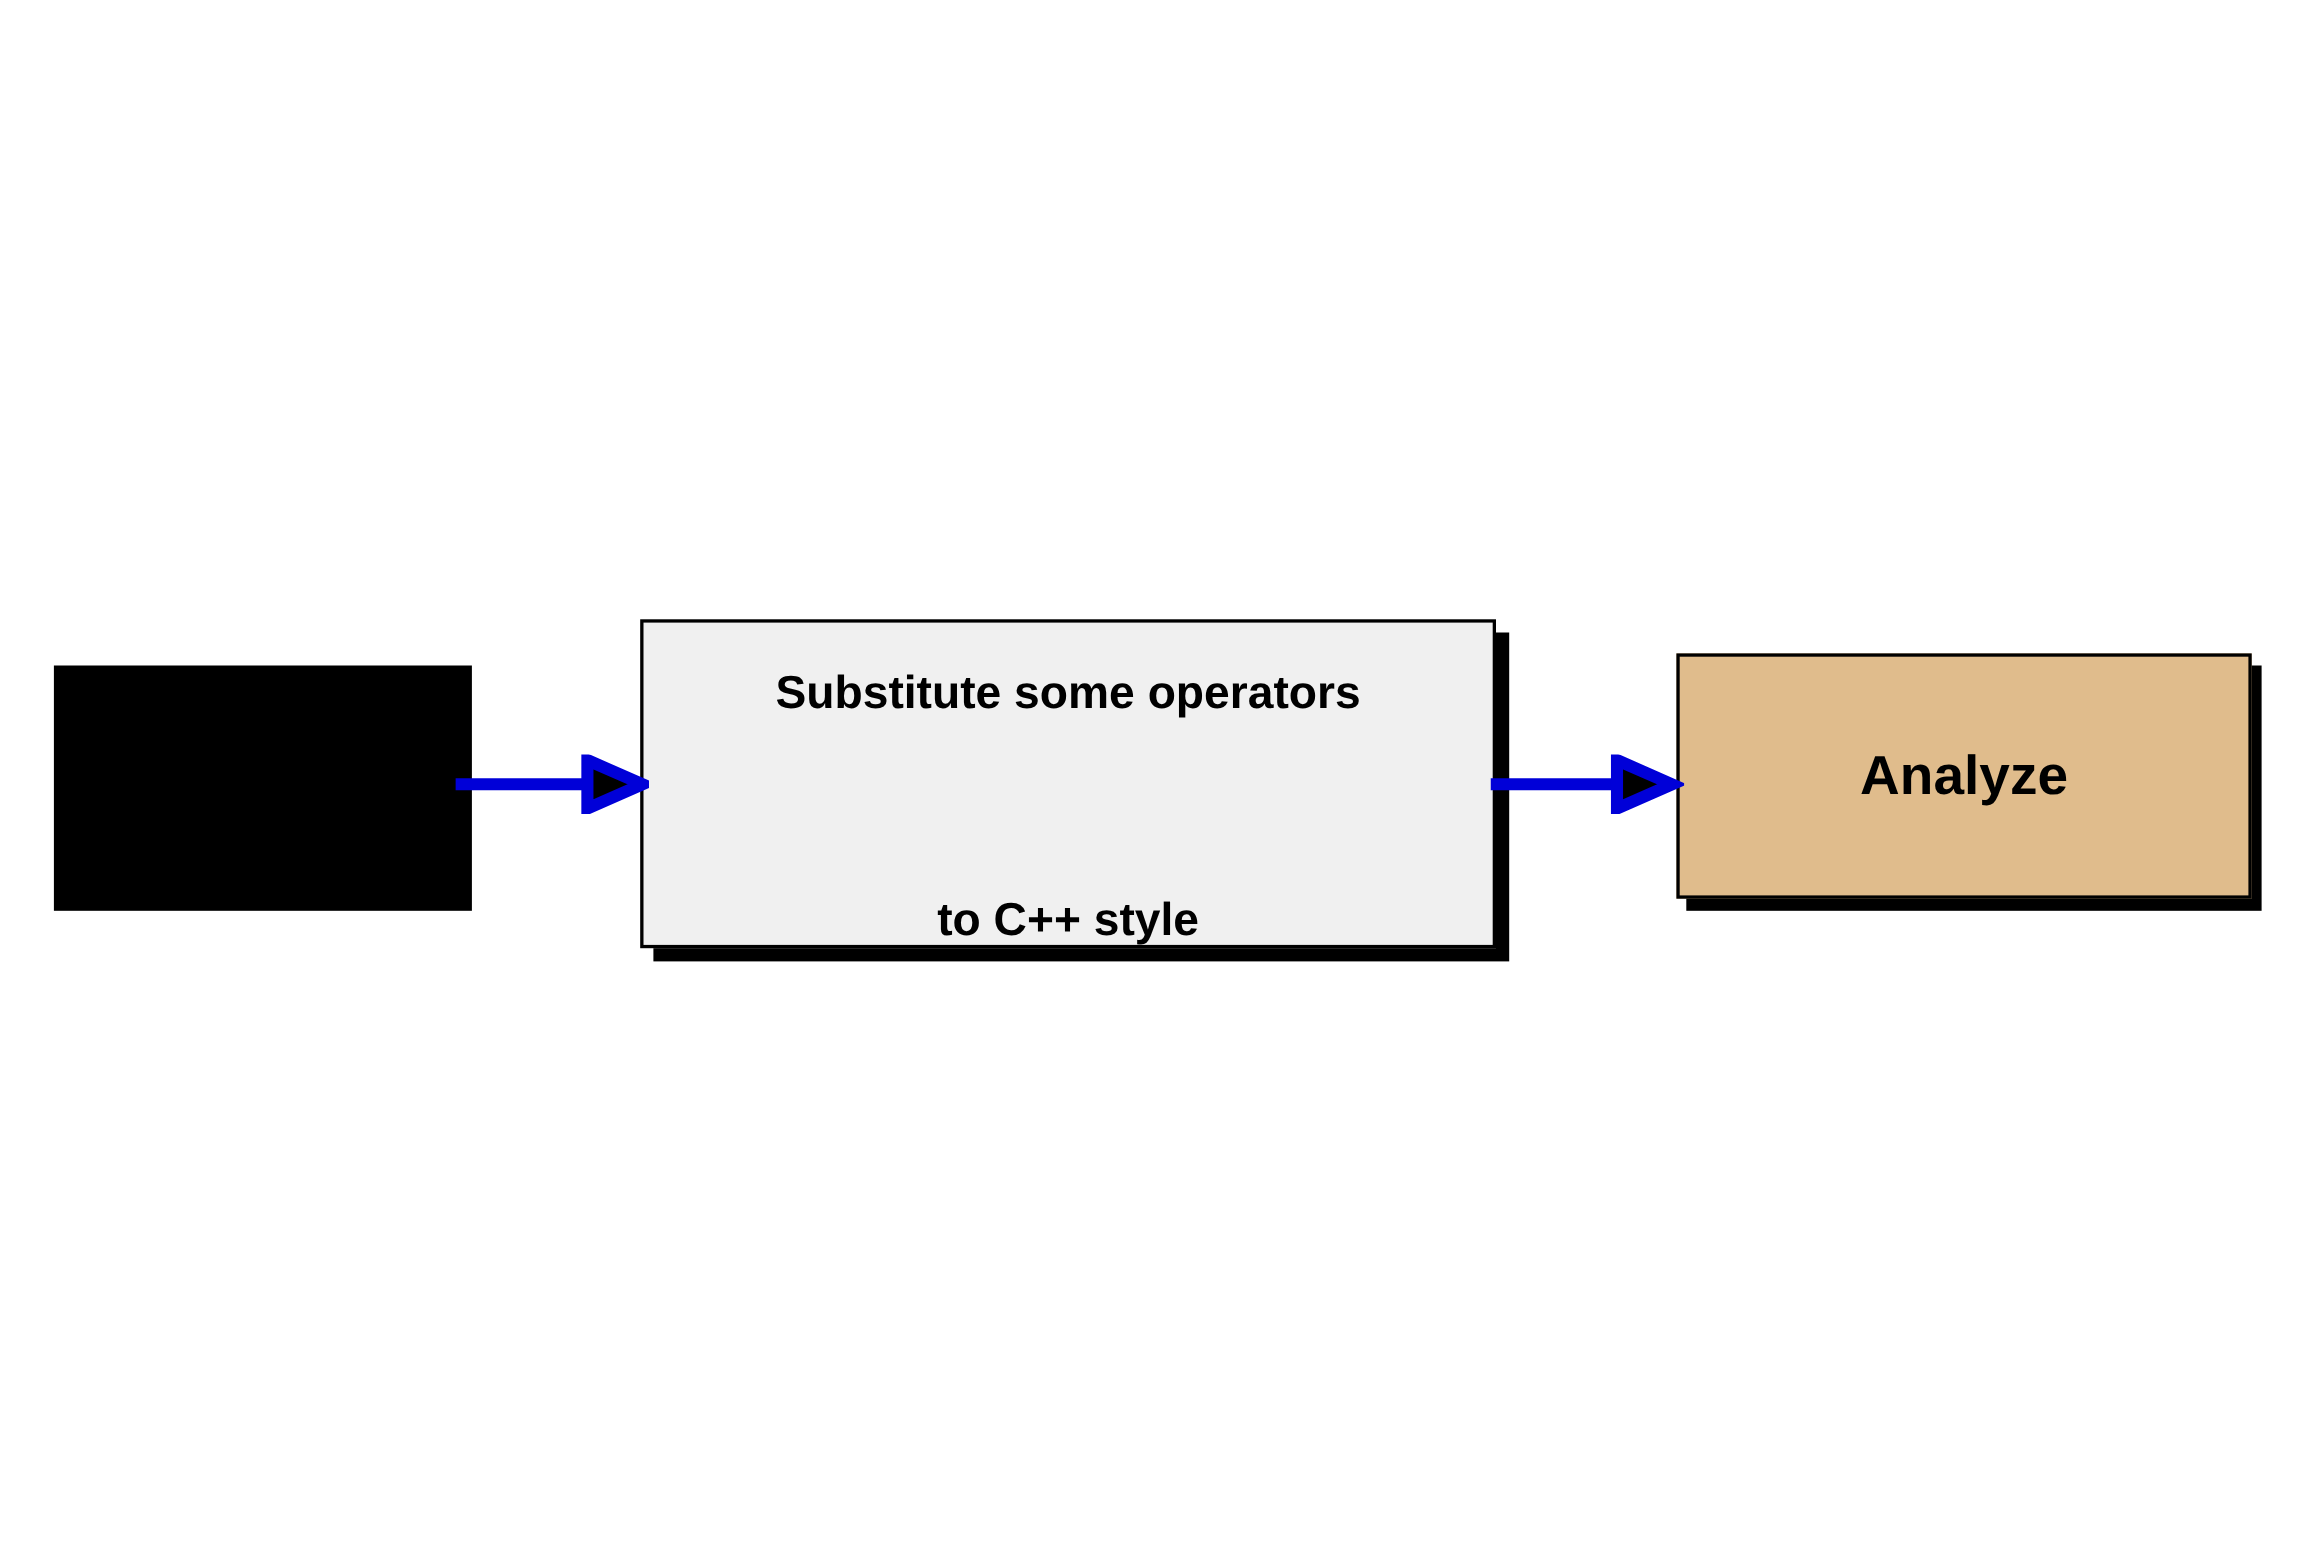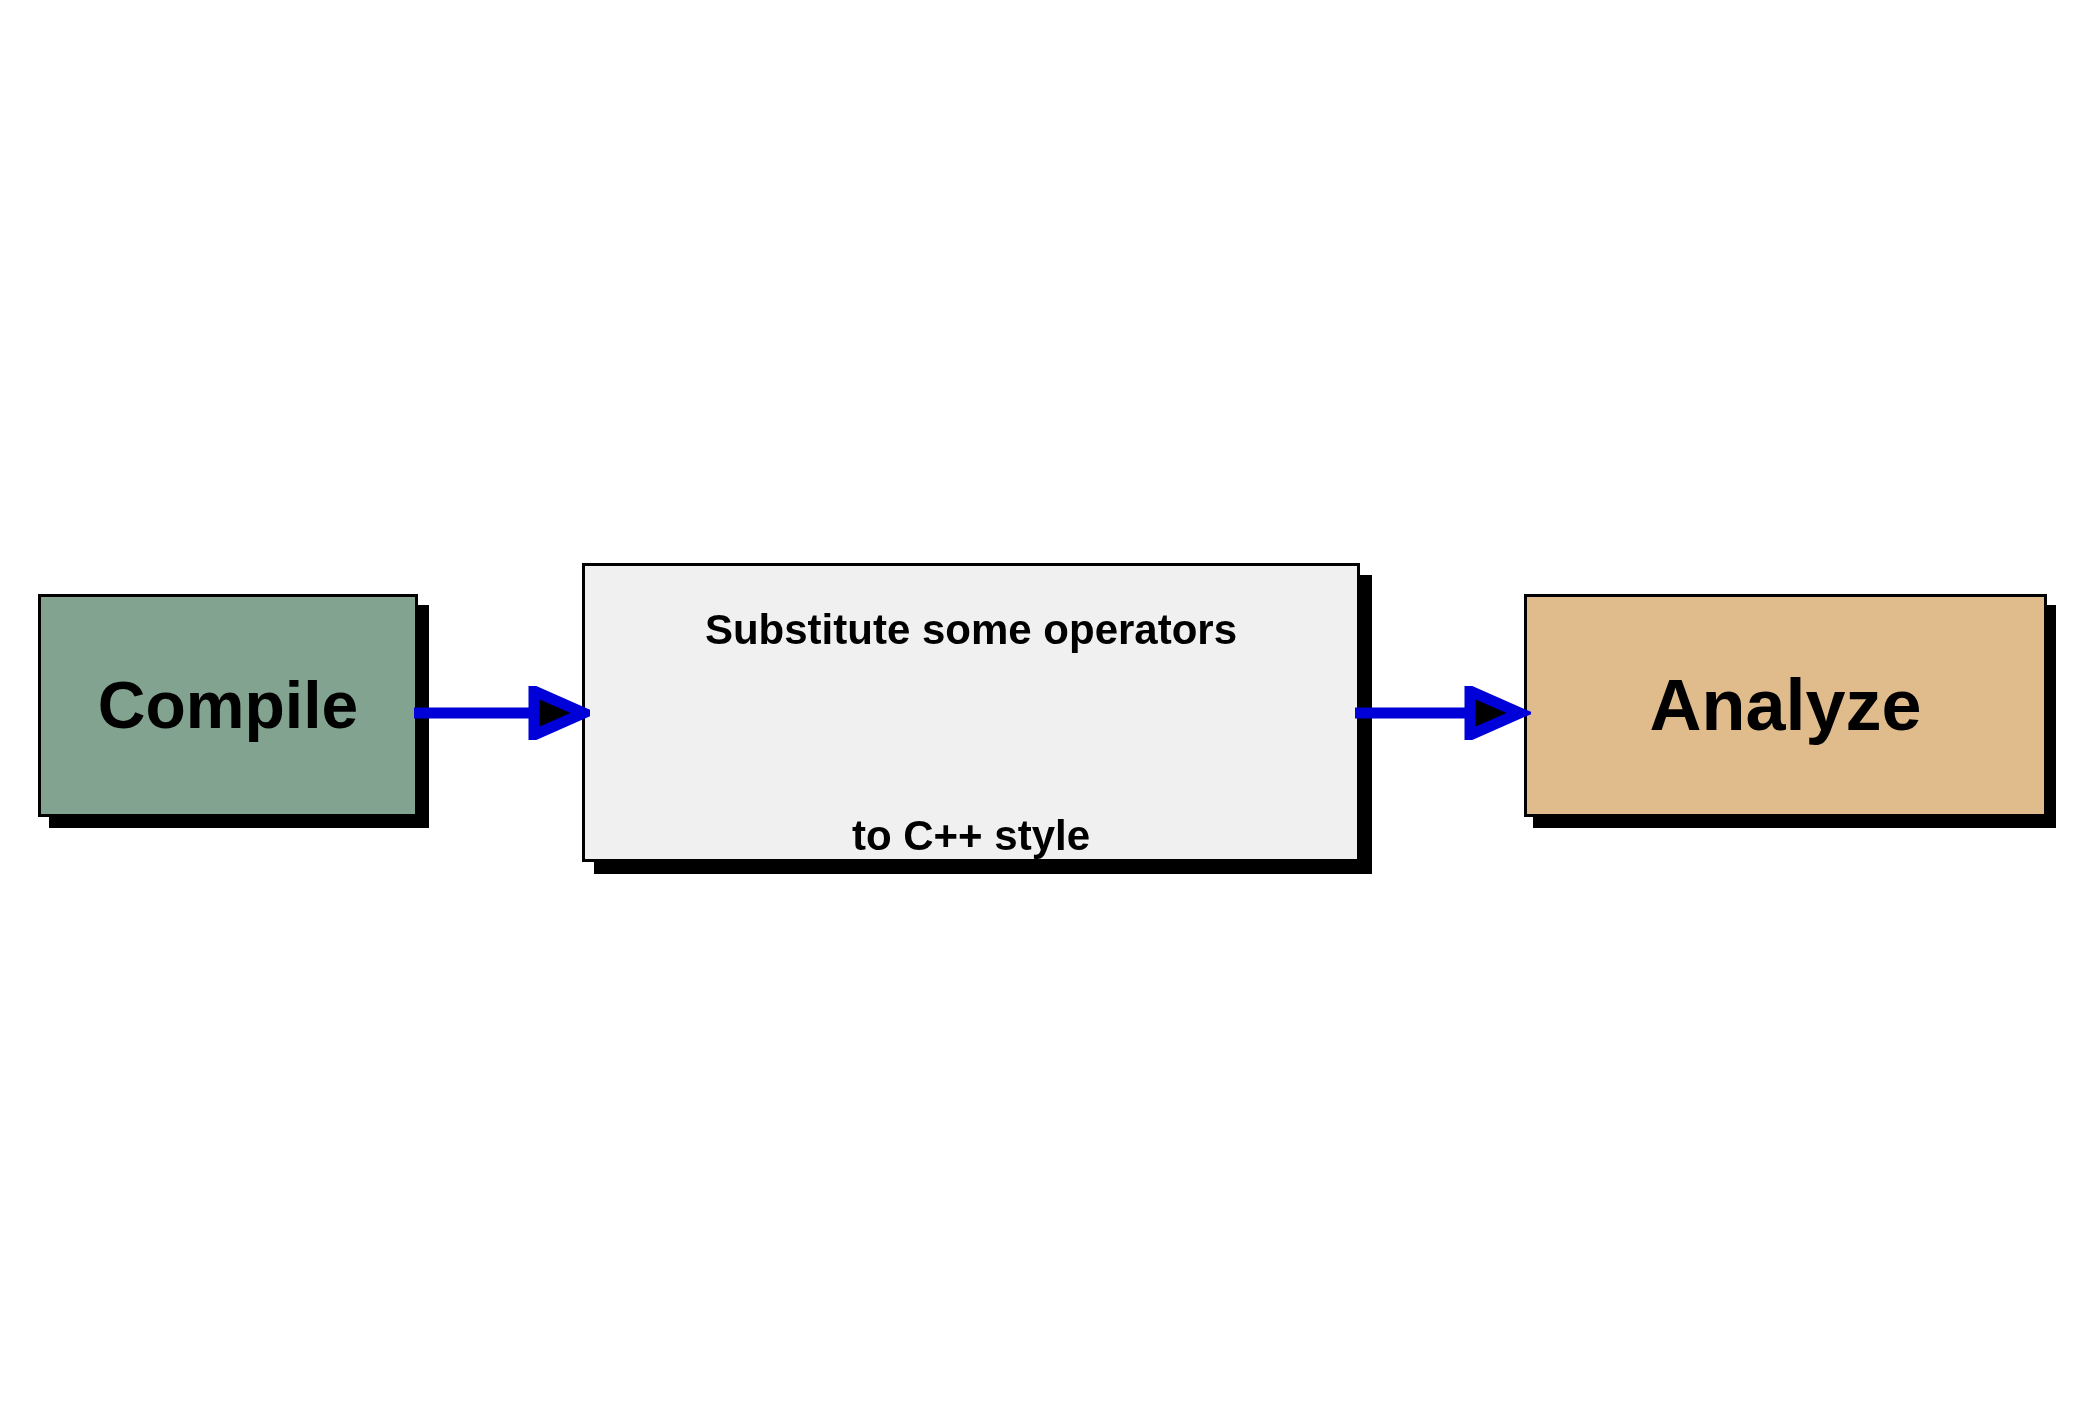--- a/index.html
+++ b/index.html
@@ -65,42 +65,39 @@
   #shadow-substitute {
     left: 594px; top: 575px;
     width: 778px; height: 299px;
   }
   #node-substitute .line2 { margin-top: 67px; }
 
   #node-analyze {
     left: 1524px; top: 594px;
     width: 523px; height: 223px;
     background: #e0bc8c;
-    font-size: 72px;
+    font-size: 50px;
   }
   #shadow-analyze {
     left: 1533px; top: 605px;
     width: 523px; height: 223px;
   }
 
   
   .arrow {
     position: absolute;
     z-index: 3;
   }
 </style>
 </head>
 <body>
 
 <div id="canvas">
 
   <div class="shadow" id="shadow-compile"></div>
-  <div class="node" id="node-compile">
-    <span>Compile</span>
-  </div>
 
   <svg class="arrow" id="arrow-1" style="left:414px; top:686px;" width="176" height="54" viewBox="0 0 176 54">
     <line x1="0" y1="27" x2="128" y2="27" stroke="#0000d8" stroke-width="11"></line>
     <path d="M 120 5 L 170 27 L 120 49 Z" fill="#000000" stroke="#0000d8" stroke-width="11" stroke-linejoin="miter"></path>
   </svg>
 
   <div class="shadow" id="shadow-substitute"></div>
   <div class="node" id="node-substitute">
     <span class="line1">Substitute some operators</span>
     <span class="line2">to C++ style</span>

